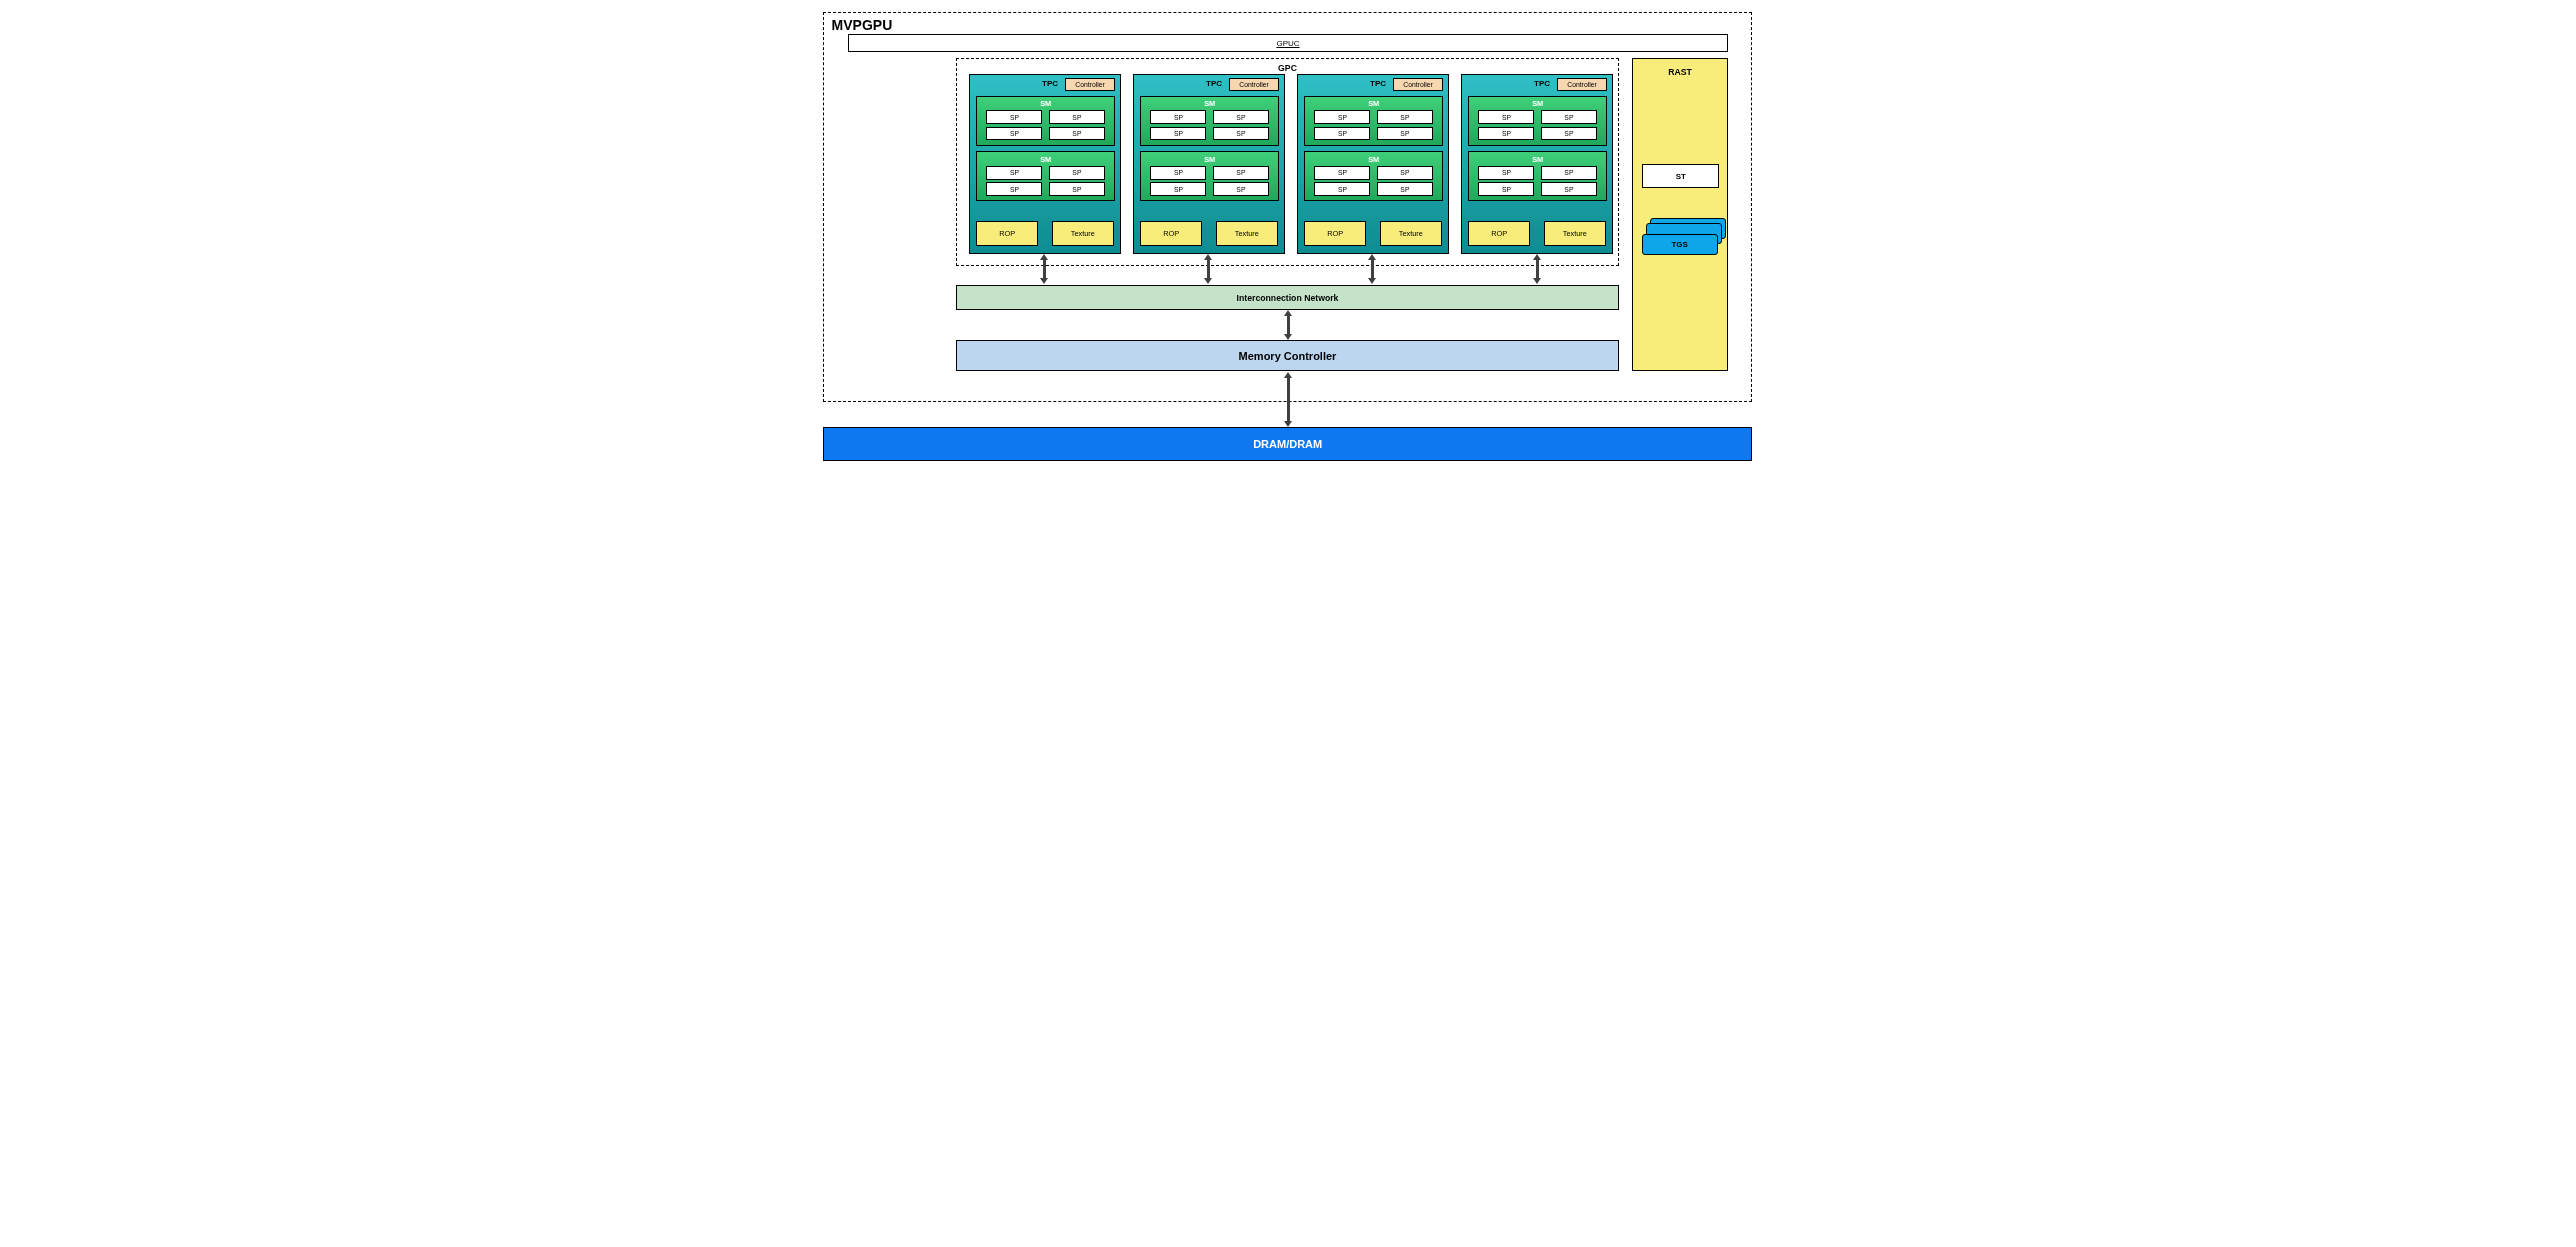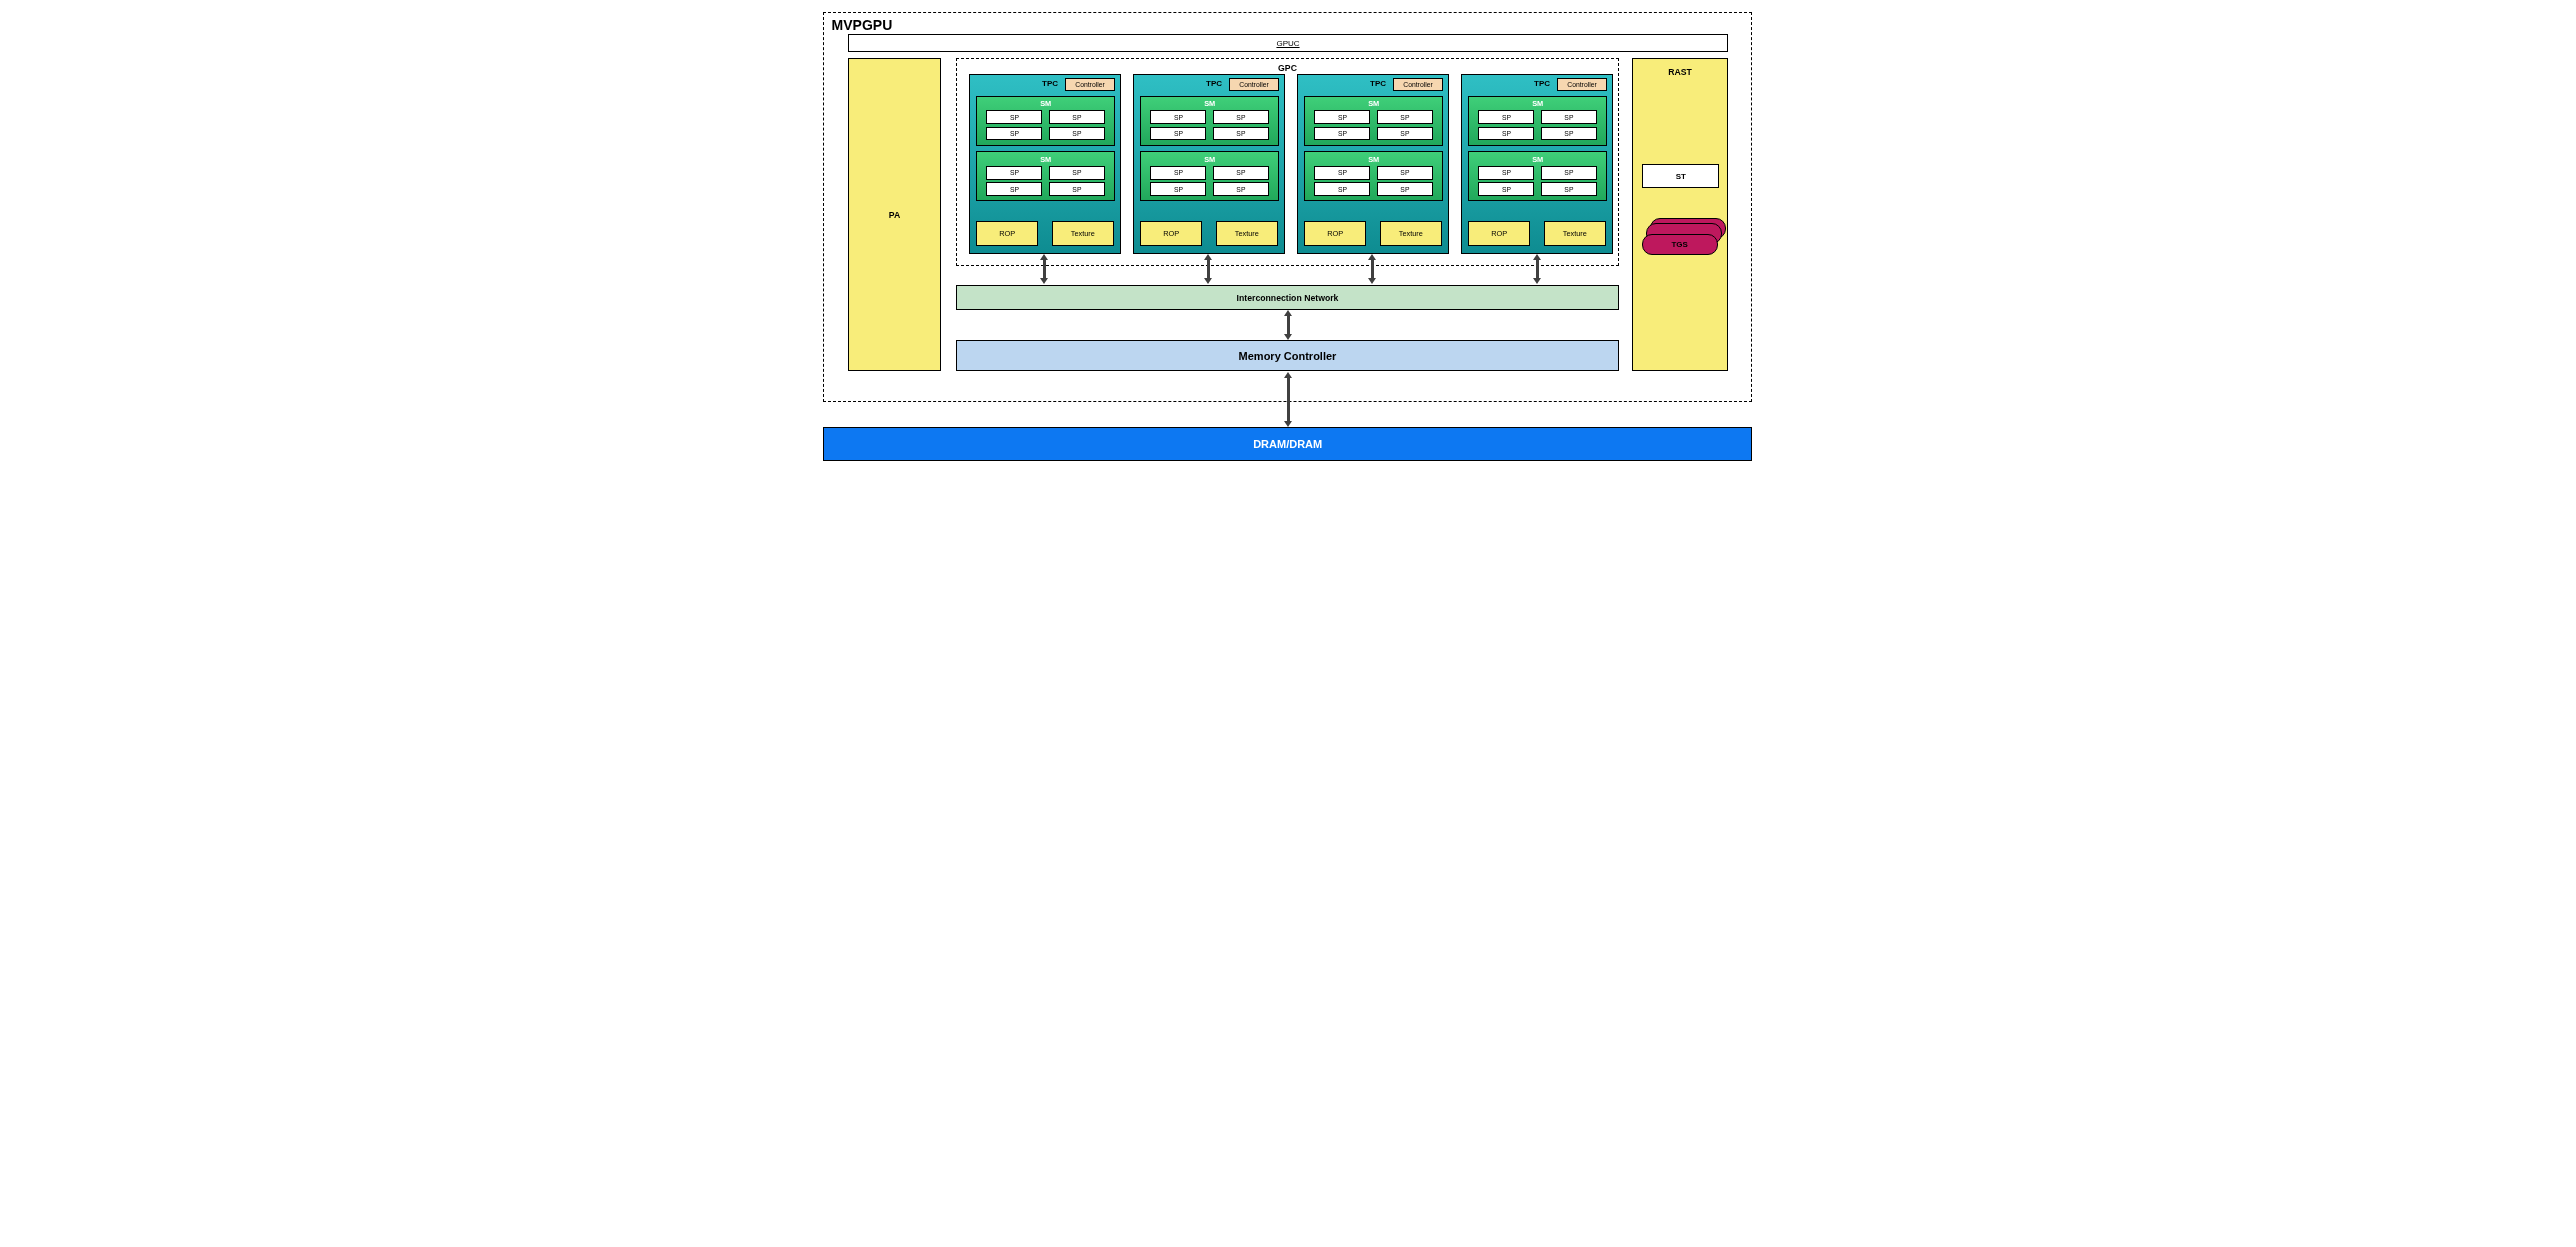--- a/index.html
+++ b/index.html
@@ -68,41 +68,38 @@
     width: 0; height: 0;
     border-left: 4.3px solid transparent;
     border-right: 4.3px solid transparent;
   }
   .arrow-v .head-up   { top: 0;    border-bottom: 6.2px solid #404040; }
   .arrow-v .head-down { bottom: 0; border-top:    6.2px solid #404040; }
 
   .stack-card {
     position: absolute;
     border: 0.9px solid #000;
-    background: #be185d;
-    border-radius: 10px;
+    background: #0ea5e9;
+    border-radius: 3px;
     text-align: center;
   }
 </style>
 </head>
 <body>
 
 <div class="canvas">
 
   <div class="box dashed" style="left:6.2px; top:0; width:929px; height:390px; justify-content:flex-start;">
     <div class="label-topleft">MVPGPU</div>
   </div>
 
   <div class="box white" style="left:31px; top:22px; width:880px; height:17.3px; font-size:8px; font-weight:normal;text-decoration:underline;">
     <span>GPUC</span>
   </div>
 
-  <div class="box yellow" style="left:31px; top:46px; width:93px; height:313px;">
-    <span>PA</span>
-  </div>
 
   <div class="box yellow" style="left:815px; top:46px; width:96px; height:313px; align-items:flex-start; padding-top:7.4px;">
     <span style="position:absolute; top:7.4px;">RAST</span>
 
     <div class="box white" style="position:absolute; left:9.3px; top:105px; width:77px; height:23.5px; font-size:8px;">
       <span>ST</span>
     </div>
 
     <div class="stack-card" style="left:17.3px; top:159px; width:76px; height:21px;"></div>
     <div class="stack-card" style="left:13px; top:164px; width:76px; height:21px; display:flex; align-items:center; justify-content:center; font-size:6.8px; font-weight:bold;">

